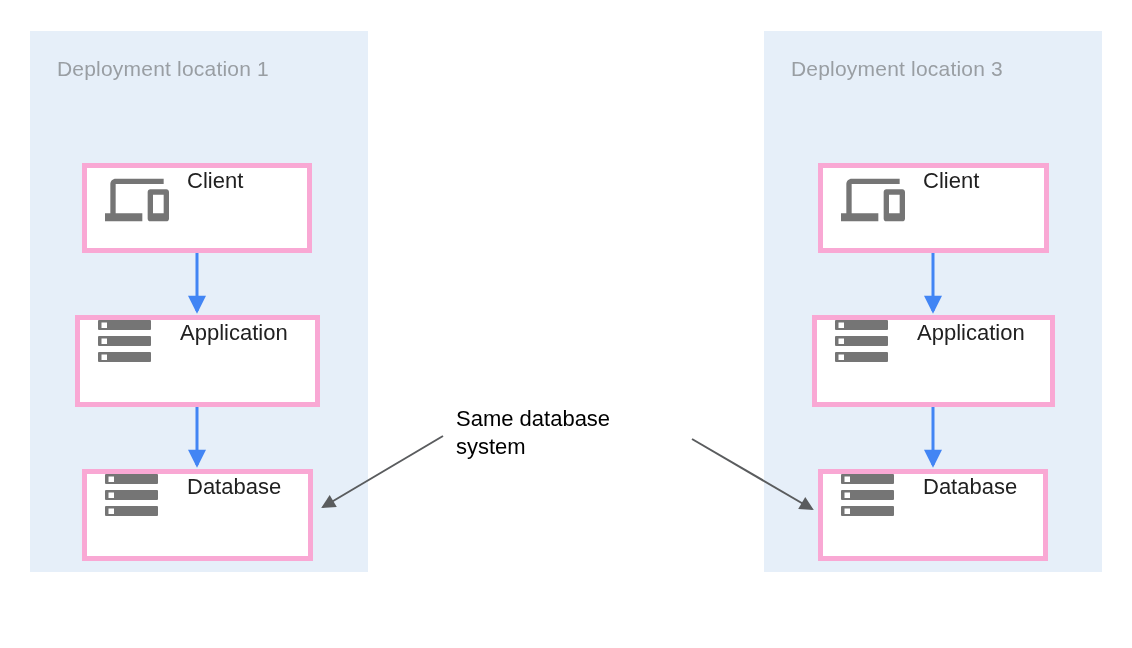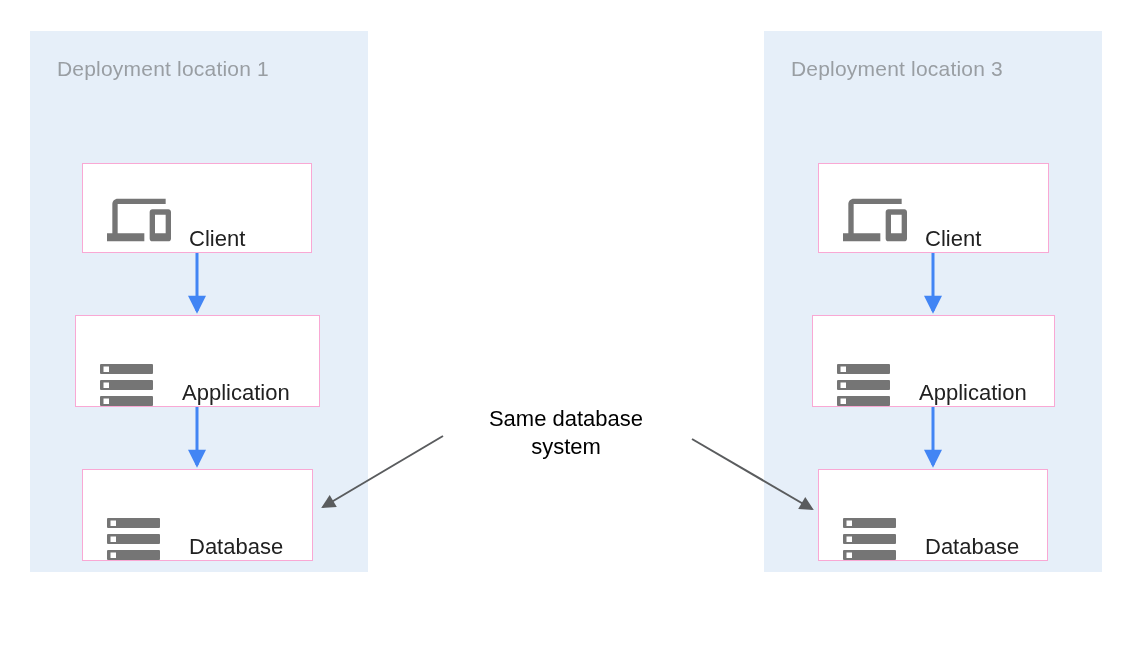--- a/index.html
+++ b/index.html
@@ -26,25 +26,25 @@
     top: 26px;
     left: 27px;
     font-size: 21px;
     color: #999EA3;
     letter-spacing: 0.2px;
     white-space: nowrap;
   }
   .node {
     position: absolute;
     background: #ffffff;
-    border: 1px solid #f9a8d4;
+    border: 5px solid #f9a8d4;
     box-sizing: border-box;
     display: flex;
-    align-items: flex-end;
-    padding-left: 24px;
+    align-items: flex-start;
+    padding-left: 18px;
   }
   .node .icon {
     width: 74px;
     display: flex;
     align-items: center;
     justify-content: flex-start;
     flex: 0 0 74px;
   }
   .node-label {
     font-size: 22px;
@@ -66,21 +66,20 @@
   .annotation-line {
     stroke: #5A5C5E;
     stroke-width: 2;
     fill: none;
   }
   .annotation {
     position: absolute;
     left: 456px;
     top: 405px;
     width: 220px;
-    text-align: center;
     font-size: 22px;
     line-height: 28px;
     color: #000000;
   }
 </style>
 </head>
 <body>
 
 <div class="canvas">
 

